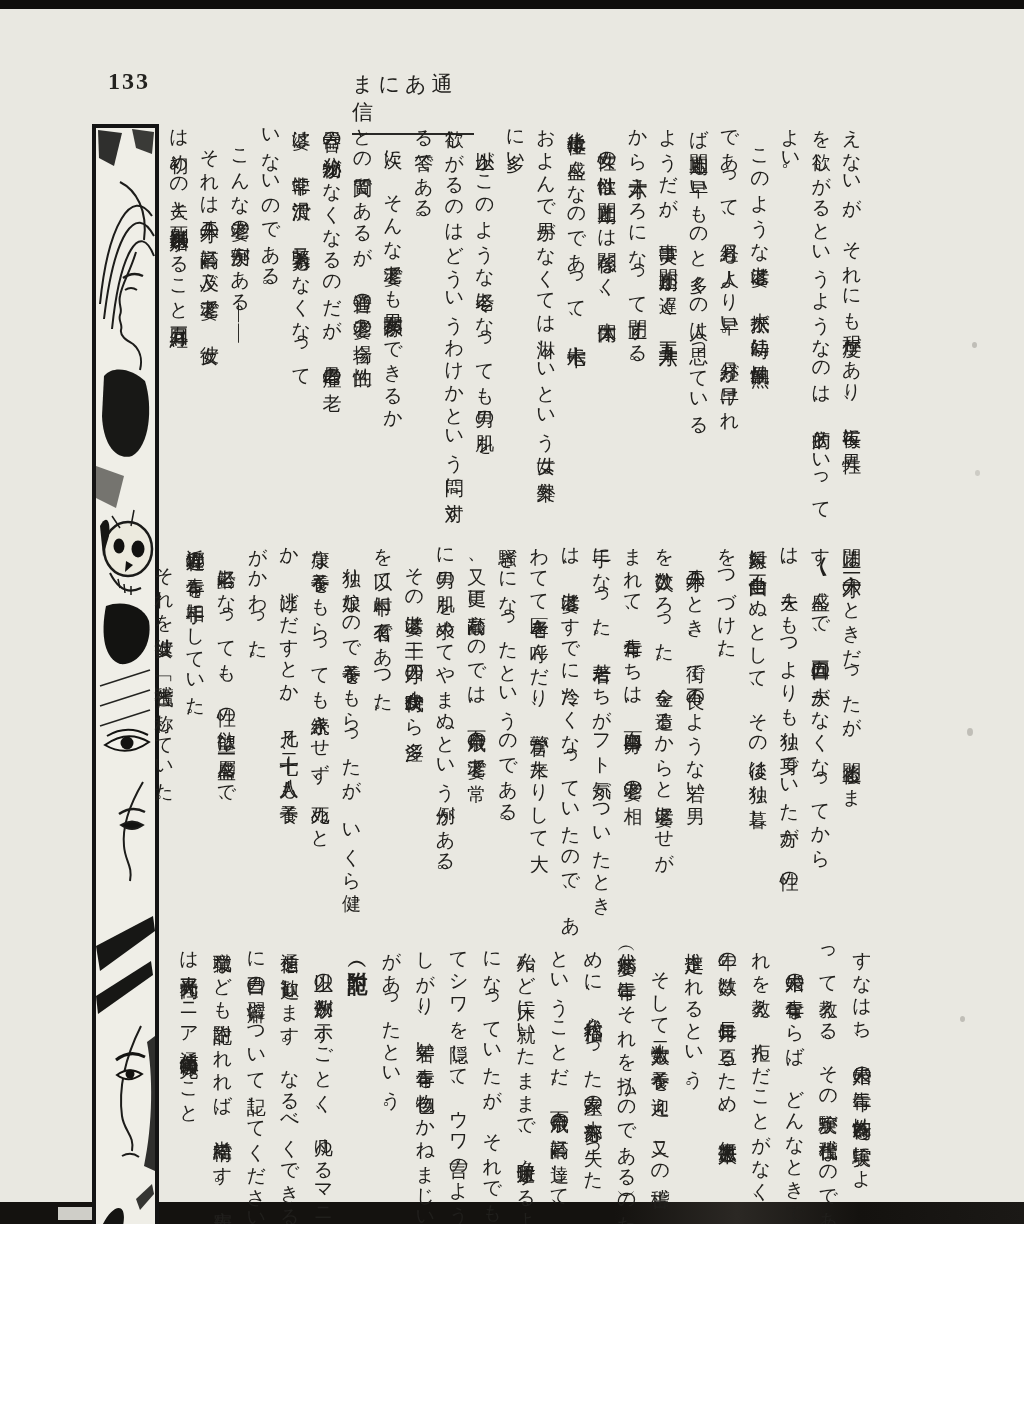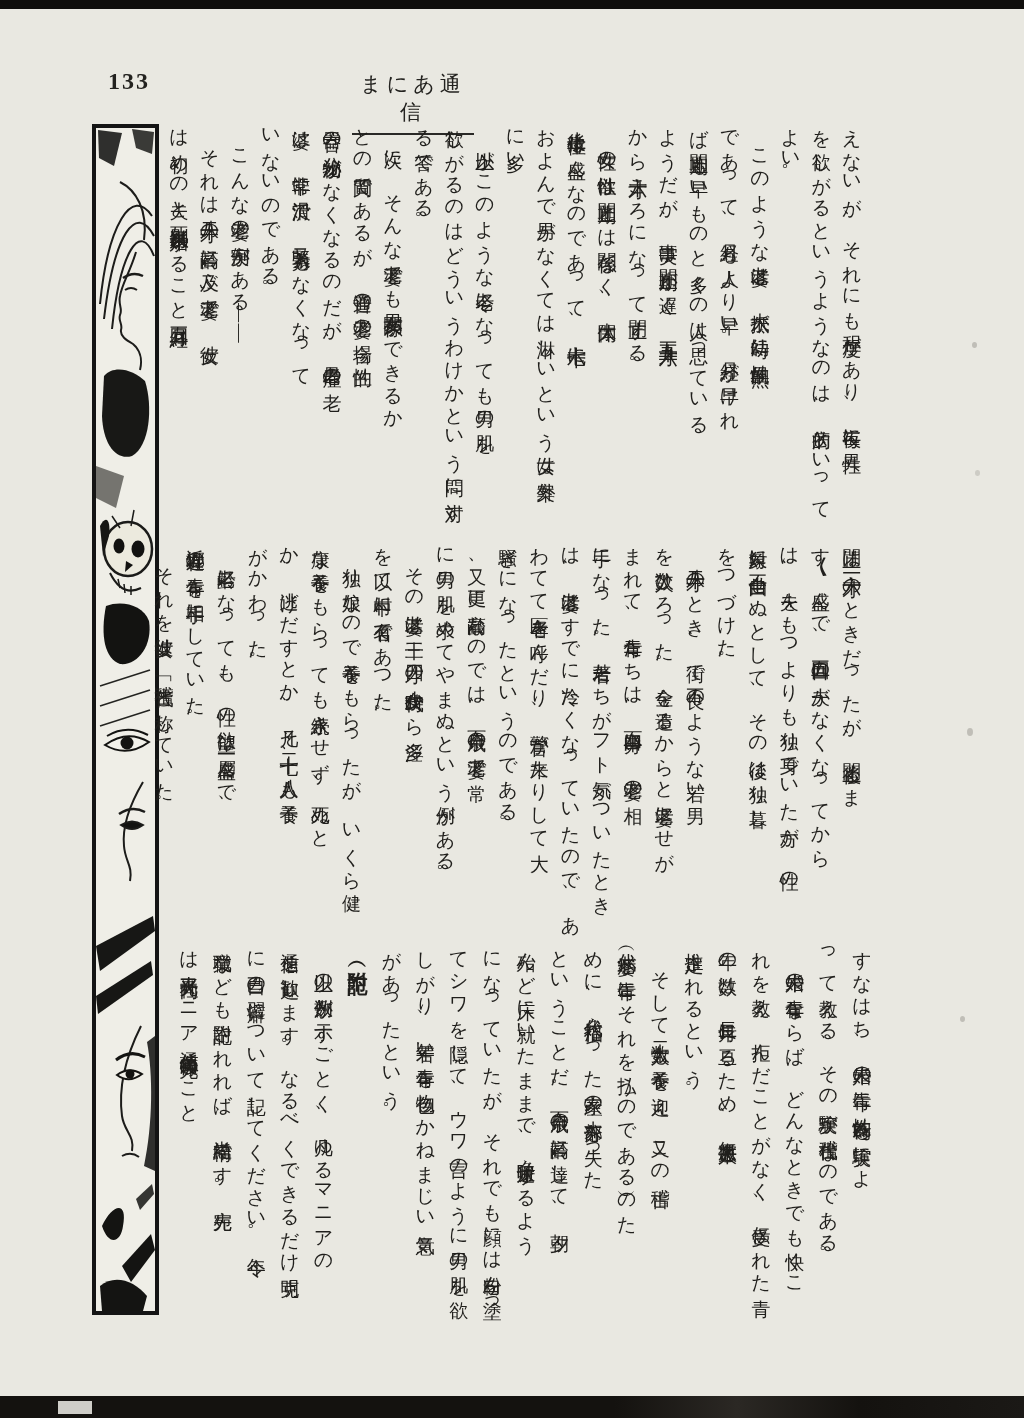--- a/index.html
+++ b/index.html
@@ -1,33 +1,33 @@
 <!DOCTYPE html>
 <html><head>
 <meta charset="utf-8">
 <style>
   html,body{margin:0;padding:0;}
   #page{
-    position:relative; width:1024px; height:1418px; overflow:hidden;
+    position:relative; width:1024px; height:1224px; overflow:hidden;
     background:#e9e8e1;
     font-family:"Liberation Serif","DejaVu Serif",serif;
     color:#1f1e1c;
   }
   .scan-bar-top{position:absolute;top:0;left:0;right:0;height:9px;background:#0f0e0c;}
   .scan-bar-bottom{position:absolute;bottom:0;left:0;right:0;height:22px;
     background:linear-gradient(90deg,#14120f 0%,#14120f 60%,#2b2824 72%,#14120f 84%,#1b1916 100%);}
   .scan-bar-bottom::after{content:"";position:absolute;left:58px;bottom:4px;width:34px;height:13px;background:#cfcec8;}
   .speck{position:absolute;width:5px;height:6px;border-radius:50%;background:#8d8c85;opacity:.45;}
   .speck.s1{left:972px;top:342px;}
   .speck.s2{left:967px;top:728px;width:6px;height:8px;}
   .speck.s3{left:960px;top:1016px;}
   .speck.s4{left:975px;top:470px;opacity:.3;}
 
   .page-number{position:absolute;left:108px;top:68px;font-size:24px;font-weight:bold;letter-spacing:2px;color:#23221f;}
-  .header-title{position:absolute;left:352px;top:70px;width:122px;text-align:center;
+  .header-title{position:absolute;left:352px;top:70px;width:122px;
     font-size:21px;letter-spacing:5px;color:#23221f;padding-bottom:7px;border-bottom:2px solid #2a2927;}
 
   .band{position:absolute;display:flex;flex-direction:row-reverse;justify-content:space-between;}
   #band1{left:170px;top:116px;width:692px;height:420px;}
   #band2{left:155px;top:534px;width:707px;height:406px;}
   #band3{left:180px;top:938px;width:692px;height:404px;}
   .col{
     writing-mode:vertical-rl; text-orientation:mixed;
     height:100%; font-size:19px; line-height:1; letter-spacing:1.4px;
     color:#201f1c; white-space:nowrap;

